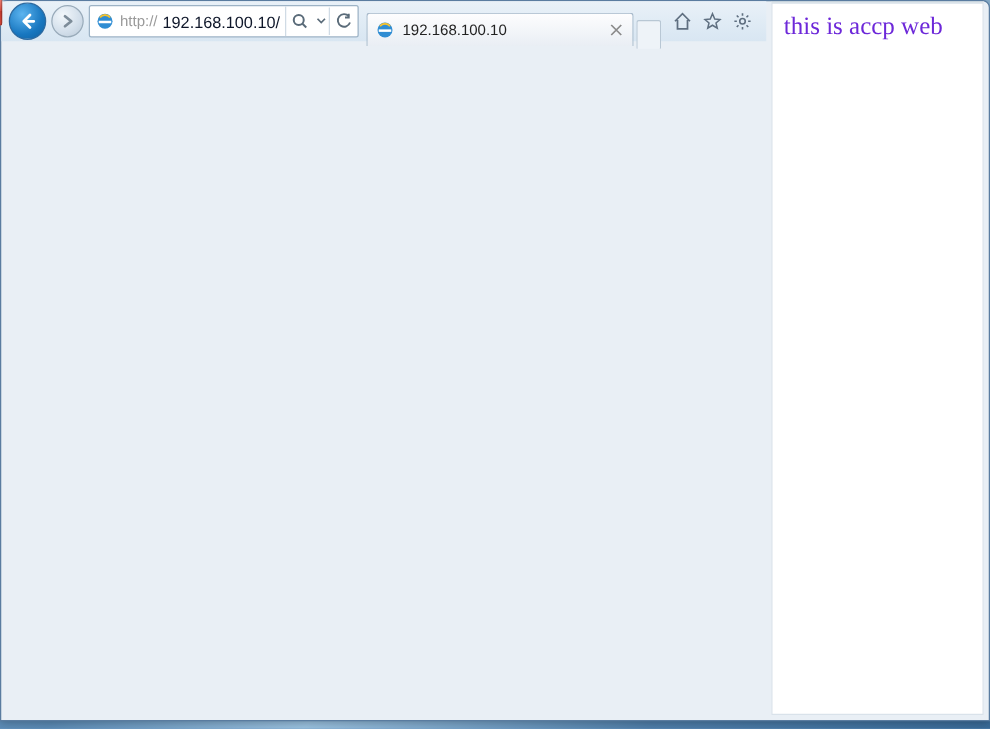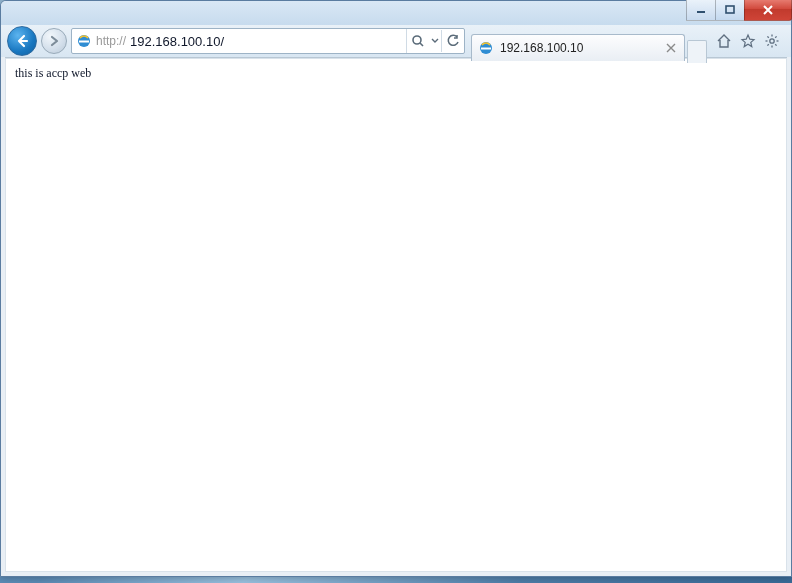--- a/index.html
+++ b/index.html
@@ -7,21 +7,21 @@
   .desktop{position:absolute;inset:0;background:
     linear-gradient(135deg,#8fb7d6 0%,#6b9bc7 25%,#5a89b3 45%,#99c0de 60%,#4e7da8 80%,#396a97 100%);
     filter:blur(0px);}
   .desktop::before{content:"";position:absolute;inset:0;
     background:radial-gradient(ellipse 300px 400px at 10% 10%, rgba(255,255,255,0.6),transparent 60%),
                radial-gradient(ellipse 200px 150px at 40% 5%, rgba(80,100,120,0.5),transparent 70%);
     filter:blur(14px);}
   
   .window{position:absolute;left:0;top:0;right:0;bottom:6px;
     background:#e9eff5;border:1px solid #5a7ca0;box-shadow:0 0 8px rgba(0,0,0,.3);
-    border-top-left-radius:6px;border-top-right-radius:6px;display:flex;flex-direction:column;}
+    border-top-left-radius:6px;border-top-right-radius:6px;display:flex;flex-direction:row;}
   
   .caption{height:24px;background:linear-gradient(#d9e7f5,#c7dbee);
     border-top-left-radius:5px;border-top-right-radius:5px;position:relative;}
   .caption-btns{position:absolute;top:-1px;right:-1px;display:flex;height:20px;}
   .cap-btn{width:28px;height:20px;display:flex;align-items:center;justify-content:center;
     border:1px solid rgba(0,0,0,.25);border-top:none;margin-left:-1px;
     background:linear-gradient(#eaf2fa,#c9dbef);}
   .cap-btn.close{width:46px;background:linear-gradient(#e67a6f,#d1493c 45%,#c13a2d 46%,#cf4437);
     border-bottom-right-radius:3px;}
   .cap-btn.maxres{background:linear-gradient(#e8f1fb,#c4d9ef);}
@@ -51,21 +51,21 @@
     border-top-left-radius:3px;border-top-right-radius:3px;padding:0 6px;position:relative;top:1px;}
   .tab .title{flex:1;font-size:12px;color:#222;white-space:nowrap;overflow:hidden;text-overflow:ellipsis;}
   .tab .close{width:14px;height:14px;color:#7a7a7a;display:flex;align-items:center;justify-content:center;}
   .newtab{width:18px;height:22px;margin-left:2px;border:1px solid #b8c7d4;border-bottom:none;
     border-top-left-radius:2px;border-top-right-radius:2px;background:#eef3f8;position:relative;top:3px;}
   .rt-icons{display:flex;align-items:center;gap:6px;margin-left:auto;padding:0 4px;}
   .rt-ic{width:18px;height:18px;color:#5f6f80;display:flex;align-items:center;justify-content:center;}
   
   .viewport{flex:1;background:#fff;border-top:1px solid #b8c7d4;margin:0 4px 4px 4px;
     box-shadow:inset 0 0 0 1px #d9e2ea; padding:8px 10px;font-family:"Times New Roman",serif;
-    font-size:12px;color:#0f172a;}
+    font-size:20px;color:#6d28d9;}
 </style>
 </head>
 <body>
 
 <div class="desktop"></div>
 
 <div class="window">
 
   <div class="caption">
     <div class="caption-btns">

